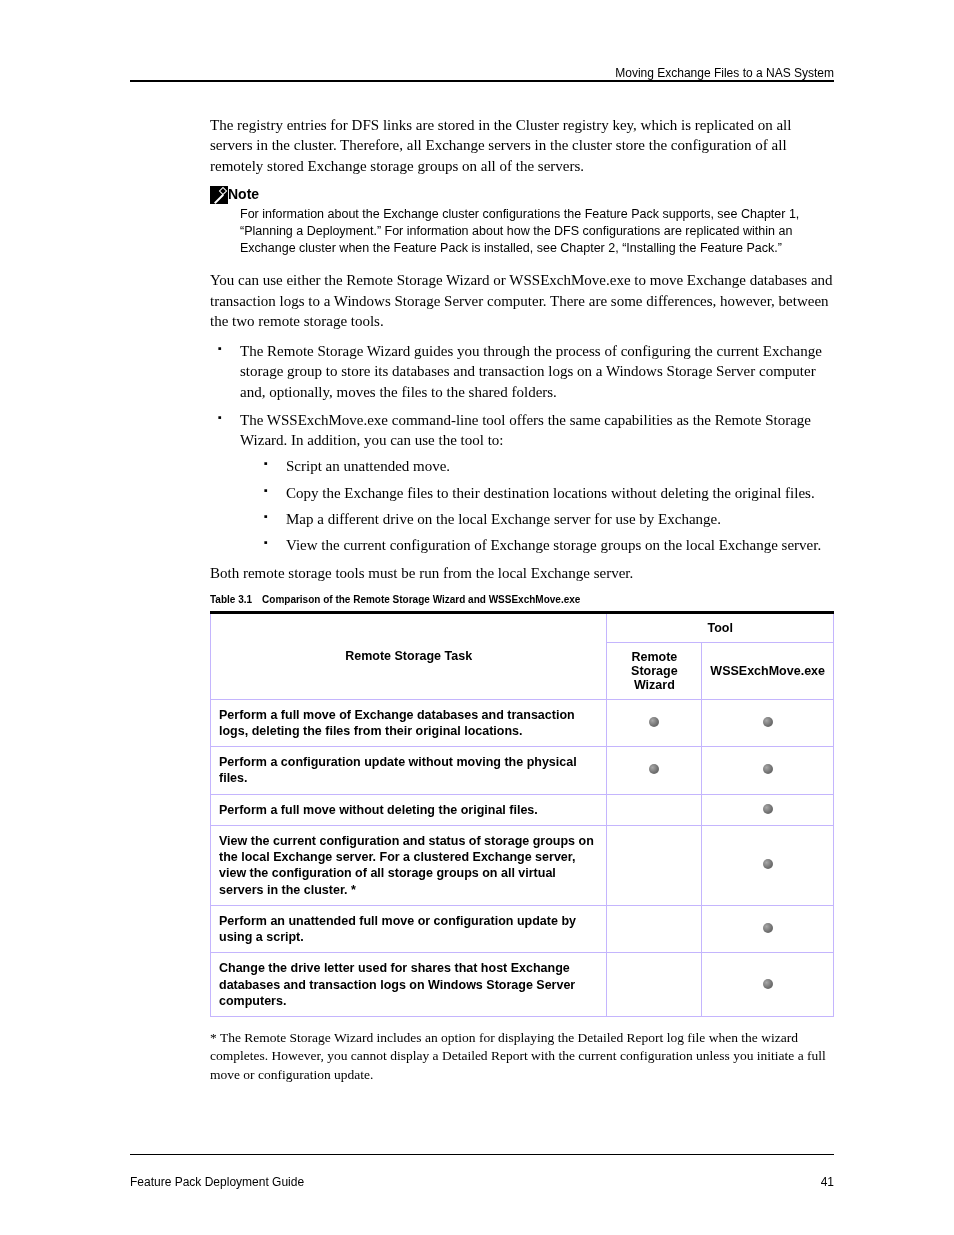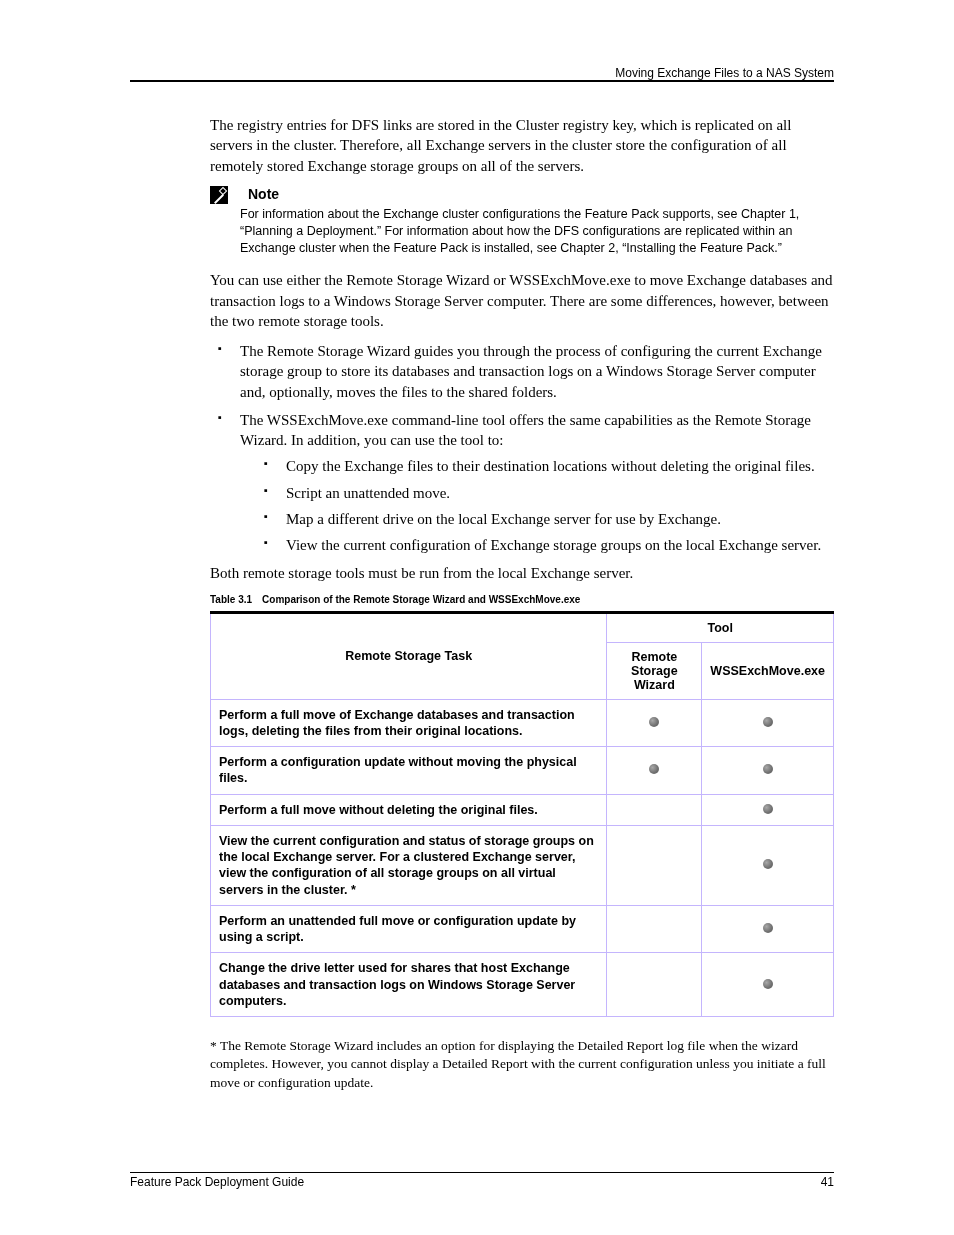--- a/index.html
+++ b/index.html
@@ -28,21 +28,21 @@
     left: 130px;
     right: 120px;
     border-top: 2px solid #000;
   }
   .content {
     margin-top: 55px;
     margin-left: 80px;
   }
   .para { margin-bottom: 10px; line-height: 1.35; }
   .note-block { margin: 8px 0 14px 0; }
-  .note-row { display: flex; align-items: flex-start; gap: 20px; }
+  .note-row { display: flex; align-items: flex-start; gap: 0; }
   .note-icon {
     width: 18px; height: 18px; background:#000; position:relative; flex:0 0 18px;
   }
   .note-icon::after{
     content:""; position:absolute; left:3px; top:12px; width:12px; height:2px; background:#fff;
     transform: rotate(-45deg);
   }
   .note-icon::before{
     content:""; position:absolute; left:10px; top:2px; width:4px; height:4px; border:1px solid #fff;
     transform: rotate(45deg);
@@ -79,24 +79,24 @@
   table.cmp thead th { font-weight: bold; text-align: center; }
   table.cmp thead th.task { text-align: center; }
   table.cmp td.task { font-weight: bold; font-size: 12.5px; line-height:1.3;margin-left:8px; }
   table.cmp td.mark { text-align:center; width:95px; }
   table.cmp td.mark2 { text-align:center; width:120px;}
   .dot {
     display:inline-block; width:10px; height:10px; border-radius:50%;
     background: radial-gradient(circle at 35% 35%, #a8a8a8, #6f6f6f 60%, #5c5c5c);
   }
   .table-outer-top { border-top: 3px solid #000; }
-  .footnote { font-size: 13.5px; line-height:1.35; margin-top: 20px; font-family: Liberation Serif, serif; }
+  .footnote { font-size: 13.5px; line-height:1.35; margin-top: 12px; font-family: Liberation Serif, serif; }
   .footer {
     position:absolute; bottom: 46px; left:130px; right:120px;
-    border-top:1px solid #000; padding-top:2px;
+    border-top:1px solid #000; padding-top:20px;
     font-family: Arial, Helvetica, sans-serif; font-size:12px;
     display:flex; justify-content:space-between;
   }
 </style>
 </head>
 <body>
 
 <div class="running-header">Moving Exchange Files to a NAS System</div>
 <div class="header-rule"></div>
 
@@ -113,22 +113,22 @@
   </div>
 
 
   <p class="para">You can use either the Remote Storage Wizard or WSSExchMove.exe to move Exchange databases and transaction logs to a Windows Storage Server computer. There are some differences, however, between the two remote storage tools.</p>
 
   <ul class="outer">
     <li>The Remote Storage Wizard guides you through the process of configuring the current Exchange storage group to store its databases and transaction logs on a Windows Storage Server computer and, optionally, moves the files to the shared folders.</li>
     <li>
       <span>The WSSExchMove.exe command-line tool offers the same capabilities as the Remote Storage Wizard. In addition, you can use the tool to:</span>
       <ul class="inner">
+        <li>Script an unattended move.</li>
         <li>Copy the Exchange files to their destination locations without deleting the original files.</li>
-        <li>Script an unattended move.</li>
         <li>Map a different drive on the local Exchange server for use by Exchange.</li>
         <li>View the current configuration of Exchange storage groups on the local Exchange server.</li>
       </ul>
     </li>
   </ul>
 
   <p class="para">Both remote storage tools must be run from the local Exchange server.</p>
 
   <div class="table-caption">Table 3.1 Comparison of the Remote Storage Wizard and WSSExchMove.exe</div>
 

